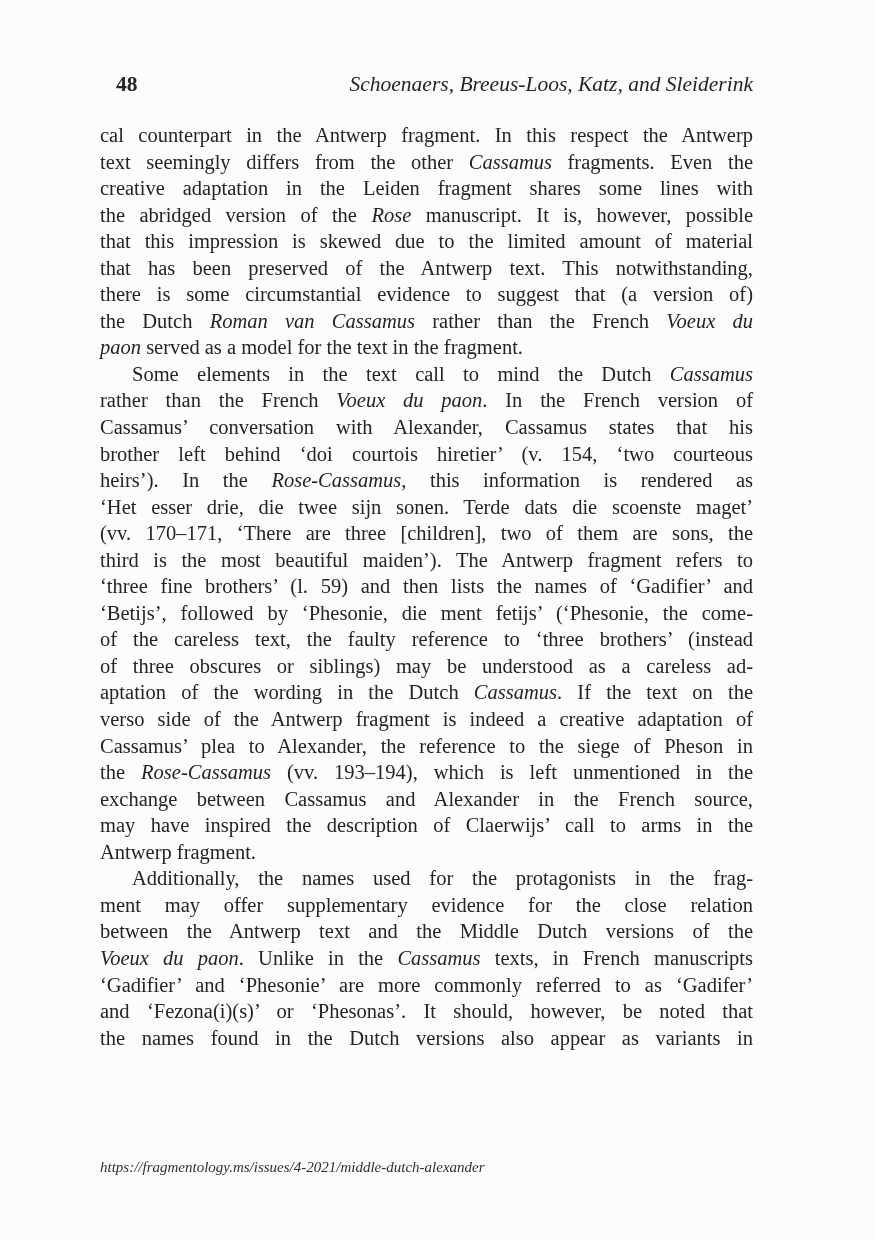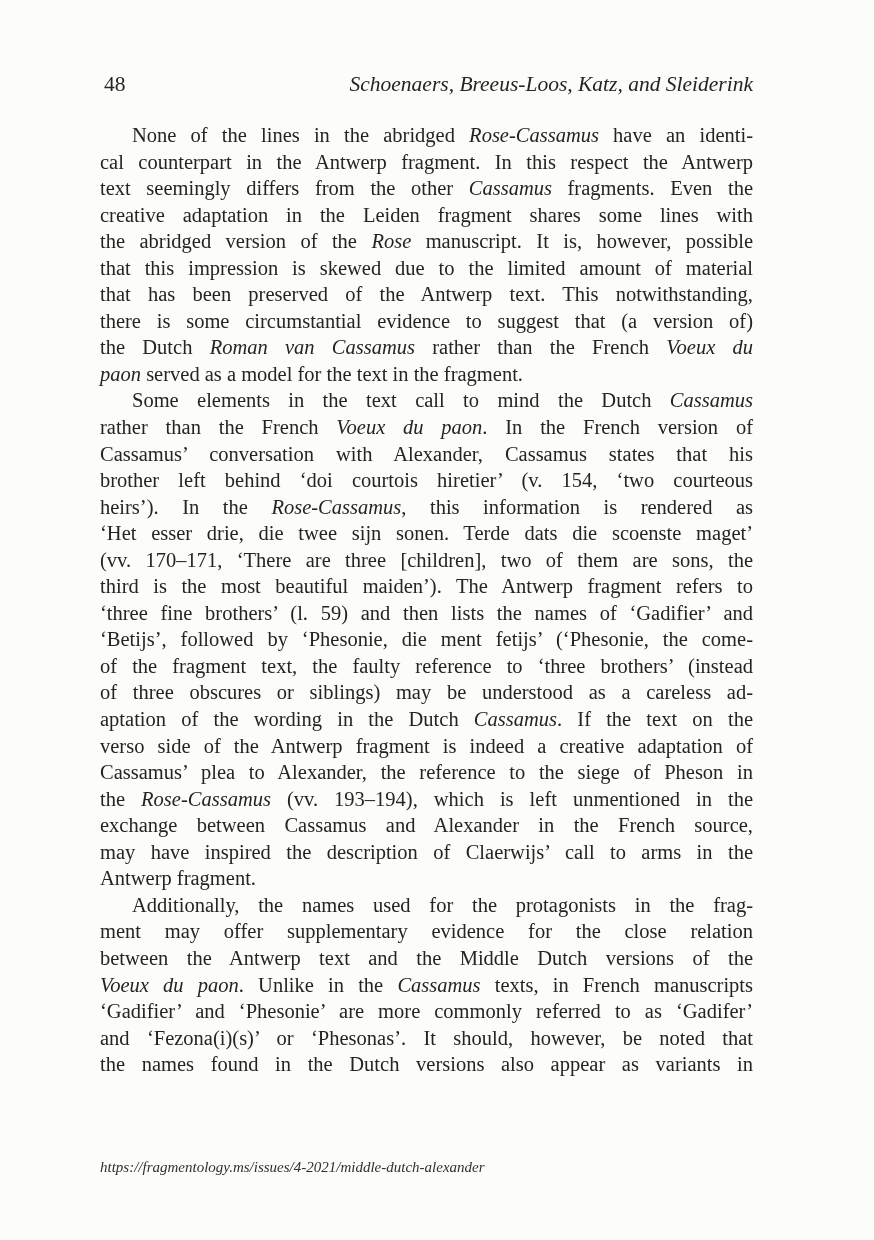--- a/index.html
+++ b/index.html
@@ -27,23 +27,24 @@
     position: absolute;
     top: 70px;
     left: 100px;
     width: 653px;
     height: 28px;
     font-size: 21.5px;
     line-height: 28px;
   }
   .page-num {
     position: absolute;
-    left: 4px;
+    left: 16px;
     top: 0;
     font-style: normal;
+    font-weight: bold;
   }
   .running-head {
     width: 100%;
     text-align: right;
     font-style: italic;
   }
   
   .body-text {
     position: absolute;
     top: 122px;
@@ -80,41 +81,40 @@
 <body>
 
 <div class="page">
 
   <div class="header">
     <span class="page-num">48</span>
     <div class="running-head">Schoenaers, Breeus-Loos, Katz, and Sleiderink</div>
   </div>
 
   <div class="body-text">
-      <div class="line indent"><span>None of the lines in the abridged </span><span class="it">Rose-Cassamus</span><span> have an identi-</span></div>
       <div class="line"><span>cal counterpart in the Antwerp fragment. In this respect the Antwerp</span></div>
       <div class="line"><span>text seemingly differs from the other </span><span class="it">Cassamus</span><span> fragments. Even the</span></div>
       <div class="line"><span>creative adaptation in the Leiden fragment shares some lines with</span></div>
       <div class="line"><span>the abridged version of the </span><span class="it">Rose</span><span> manuscript. It is, however, possible</span></div>
       <div class="line"><span>that this impression is skewed due to the limited amount of material</span></div>
       <div class="line"><span>that has been preserved of the Antwerp text. This notwithstanding,</span></div>
       <div class="line"><span>there is some circumstantial evidence to suggest that (a version of)</span></div>
       <div class="line"><span>the Dutch </span><span class="it">Roman van Cassamus</span><span> rather than the French </span><span class="it">Voeux du</span></div>
       <div class="line flush"><span class="it">paon</span><span> served as a model for the text in the fragment.</span></div>
       <div class="line indent"><span>Some elements in the text call to mind the Dutch </span><span class="it">Cassamus</span></div>
       <div class="line"><span>rather than the French </span><span class="it">Voeux du paon</span><span>. In the French version of</span></div>
       <div class="line"><span>Cassamus’ conversation with Alexander, Cassamus states that his</span></div>
       <div class="line"><span>brother left behind ‘doi courtois hiretier’ (v. 154, ‘two courteous</span></div>
       <div class="line"><span>heirs’). In the </span><span class="it">Rose-Cassamus</span><span>, this information is rendered as</span></div>
       <div class="line"><span>‘Het esser drie, die twee sijn sonen. Terde dats die scoenste maget’</span></div>
       <div class="line"><span>(vv. 170–171, ‘There are three [children], two of them are sons, the</span></div>
       <div class="line"><span>third is the most beautiful maiden’). The Antwerp fragment refers to</span></div>
       <div class="line"><span>‘three fine brothers’ (l. 59) and then lists the names of ‘Gadifier’ and</span></div>
       <div class="line"><span>‘Betijs’, followed by ‘Phesonie, die ment fetijs’ (‘Phesonie, the come-</span></div>
-      <div class="line"><span>of the fragment text, the faulty reference to ‘three brothers’ (instead</span></div>
+      <div class="line"><span>of the careless text, the faulty reference to ‘three brothers’ (instead</span></div>
       <div class="line"><span>of three obscures or siblings) may be understood as a careless ad-</span></div>
       <div class="line"><span>aptation of the wording in the Dutch </span><span class="it">Cassamus</span><span>. If the text on the</span></div>
       <div class="line"><span>verso side of the Antwerp fragment is indeed a creative adaptation of</span></div>
       <div class="line"><span>Cassamus’ plea to Alexander, the reference to the siege of Pheson in</span></div>
       <div class="line"><span>the </span><span class="it">Rose-Cassamus</span><span> (vv. 193–194), which is left unmentioned in the</span></div>
       <div class="line"><span>exchange between Cassamus and Alexander in the French source,</span></div>
       <div class="line"><span>may have inspired the description of Claerwijs’ call to arms in the</span></div>
       <div class="line flush"><span>Antwerp fragment.</span></div>
       <div class="line indent"><span>Additionally, the names used for the protagonists in the frag-</span></div>
       <div class="line"><span>ment may offer supplementary evidence for the close relation</span></div>

